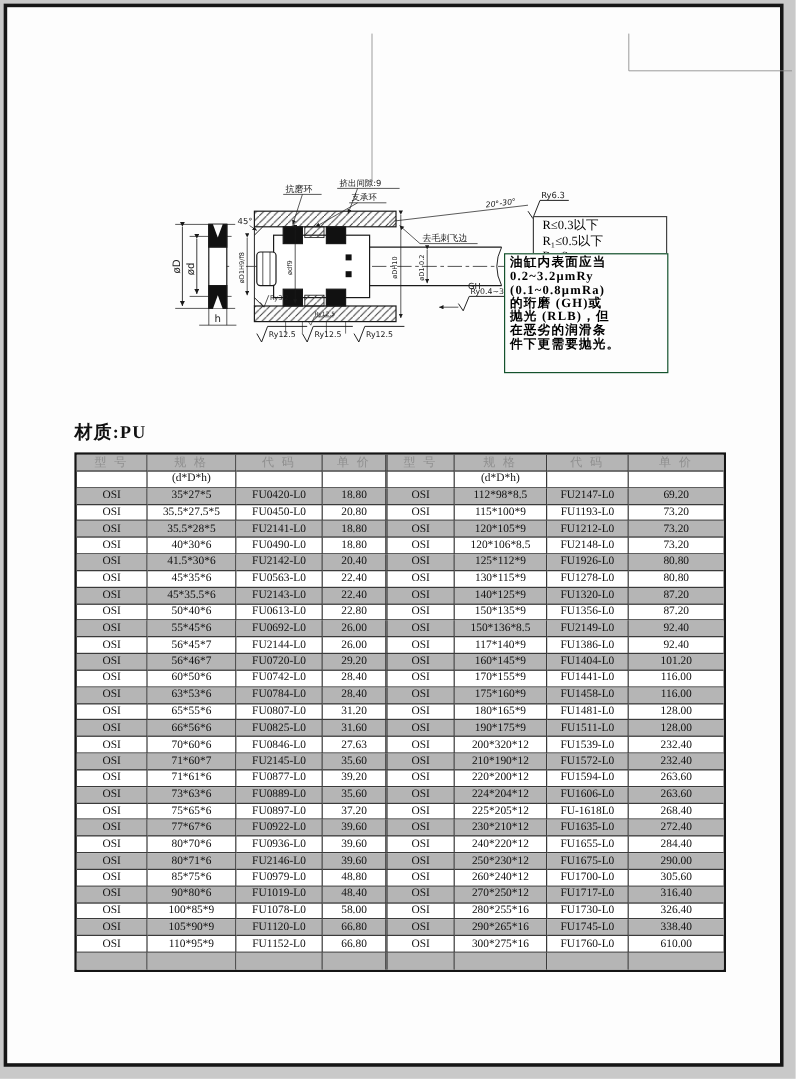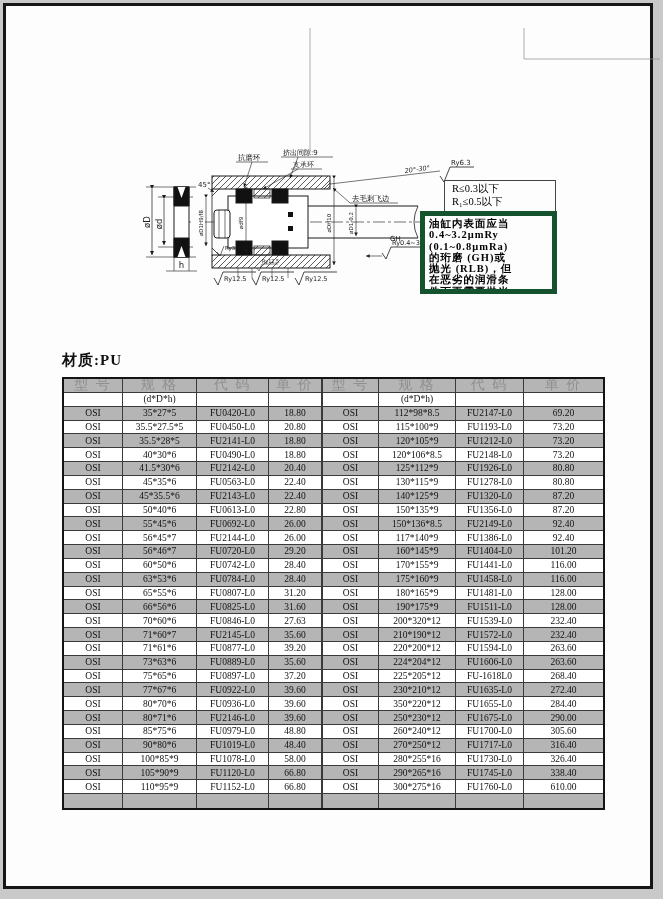--- a/index.html
+++ b/index.html
@@ -15,22 +15,22 @@
   
   svg.drawing { position:absolute; left:0; top:0; }
   svg text { font-family:"DejaVu Sans", sans-serif; fill:#1a1a1a; }
   .tol-box {
     position:absolute; left:444px; top:167px; width:112px; height:32px;
     border:1px solid #444; background:#fdfdfd; box-sizing:border-box;
     font:10.5px "Liberation Serif", serif; line-height:13px; padding:1px 0 0 7px;margin-top:13px;
   }
   .tol-box span { display:block; }
   .note-box {
-    position:absolute; left:420px; top:211px; width:137px; height:83px;
-    border:5px solid #14532d; background:#fdfdfd; box-sizing:border-box;
+    position:absolute; left:420px; top:211px; width:137px; height:100px;
+    border:1px solid #14532d; background:#fdfdfd; box-sizing:border-box;
     font:bold 10.5px "Liberation Serif", serif; line-height:11.3px;
     letter-spacing:1px; padding:2px 0 16px 4px; overflow:hidden;
   }
   .note-box span { display:block; white-space:nowrap; }
   
   .mat-title {
     position:absolute; left:62px; top:351px;
     font:bold 15px "Liberation Serif", serif; letter-spacing:1px; color:#111;text-align:center;
   }
   
@@ -45,21 +45,21 @@
   .c {
     box-sizing:border-box;
     border-right:1px solid #3a3a3a; border-bottom:1px solid #3a3a3a;
     display:flex; align-items:center; justify-content:center;
     font-size:9.5px; color:#111; overflow:hidden; white-space:nowrap;
   }
   .row .c:last-child { border-right:none; }
   .row .c:nth-child(5) { border-left:1px solid #3a3a3a; }
   .tbl .row:last-child .c { border-bottom:none; }
   .gray { background:#b5b5b5; }
-  .hdr { color:#8f8f8f; letter-spacing:2px; font-size:14px; }
+  .hdr { color:#8f8f8f; letter-spacing:2px; font-size:10px; }
 </style>
 </head>
 <body>
 
 <div class="page"></div>
 
 <svg class="drawing" width="663" height="340" viewBox="0 0 663 340">
   <defs>
     <pattern id="hatch" width="6" height="6" patternUnits="userSpaceOnUse">
       <path d="M0,6 L6,0" stroke="#333" stroke-width="0.8"></path>
@@ -186,21 +186,21 @@
 </svg>
 
 <div class="tol-box">
   <span>R≤0.3以下</span>
   <span>R₁≤0.5以下</span>
   <span>R₂≤2</span>
 </div>
 
 <div class="note-box">
   <span>油缸内表面应当</span>
-  <span>0.4~3.2μmRy</span>
+  <span>0.2~3.2μmRy</span>
   <span>(0.1~0.8μmRa)</span>
   <span>的珩磨 (GH)或</span>
   <span>抛光 (RLB)，但</span>
   <span>在恶劣的润滑条</span>
   <span>件下更需要抛光。</span>
 </div>
 
 <div class="mat-title">材质:PU</div>
 
 <div class="tbl">
@@ -220,21 +220,21 @@
     <div class="row"><div class="c ">OSI</div><div class="c ">60*50*6</div><div class="c ">FU0742-L0</div><div class="c ">28.40</div><div class="c ">OSI</div><div class="c ">170*155*9</div><div class="c ">FU1441-L0</div><div class="c ">116.00</div></div>
     <div class="row"><div class="c gray">OSI</div><div class="c gray">63*53*6</div><div class="c gray">FU0784-L0</div><div class="c gray">28.40</div><div class="c gray">OSI</div><div class="c gray">175*160*9</div><div class="c gray">FU1458-L0</div><div class="c gray">116.00</div></div>
     <div class="row"><div class="c ">OSI</div><div class="c ">65*55*6</div><div class="c ">FU0807-L0</div><div class="c ">31.20</div><div class="c ">OSI</div><div class="c ">180*165*9</div><div class="c ">FU1481-L0</div><div class="c ">128.00</div></div>
     <div class="row"><div class="c gray">OSI</div><div class="c gray">66*56*6</div><div class="c gray">FU0825-L0</div><div class="c gray">31.60</div><div class="c gray">OSI</div><div class="c gray">190*175*9</div><div class="c gray">FU1511-L0</div><div class="c gray">128.00</div></div>
     <div class="row"><div class="c ">OSI</div><div class="c ">70*60*6</div><div class="c ">FU0846-L0</div><div class="c ">27.63</div><div class="c ">OSI</div><div class="c ">200*320*12</div><div class="c ">FU1539-L0</div><div class="c ">232.40</div></div>
     <div class="row"><div class="c gray">OSI</div><div class="c gray">71*60*7</div><div class="c gray">FU2145-L0</div><div class="c gray">35.60</div><div class="c gray">OSI</div><div class="c gray">210*190*12</div><div class="c gray">FU1572-L0</div><div class="c gray">232.40</div></div>
     <div class="row"><div class="c ">OSI</div><div class="c ">71*61*6</div><div class="c ">FU0877-L0</div><div class="c ">39.20</div><div class="c ">OSI</div><div class="c ">220*200*12</div><div class="c ">FU1594-L0</div><div class="c ">263.60</div></div>
     <div class="row"><div class="c gray">OSI</div><div class="c gray">73*63*6</div><div class="c gray">FU0889-L0</div><div class="c gray">35.60</div><div class="c gray">OSI</div><div class="c gray">224*204*12</div><div class="c gray">FU1606-L0</div><div class="c gray">263.60</div></div>
     <div class="row"><div class="c ">OSI</div><div class="c ">75*65*6</div><div class="c ">FU0897-L0</div><div class="c ">37.20</div><div class="c ">OSI</div><div class="c ">225*205*12</div><div class="c ">FU-1618L0</div><div class="c ">268.40</div></div>
     <div class="row"><div class="c gray">OSI</div><div class="c gray">77*67*6</div><div class="c gray">FU0922-L0</div><div class="c gray">39.60</div><div class="c gray">OSI</div><div class="c gray">230*210*12</div><div class="c gray">FU1635-L0</div><div class="c gray">272.40</div></div>
-    <div class="row"><div class="c ">OSI</div><div class="c ">80*70*6</div><div class="c ">FU0936-L0</div><div class="c ">39.60</div><div class="c ">OSI</div><div class="c ">350*220*12</div><div class="c ">FU1655-L0</div><div class="c ">284.40</div></div>
+    <div class="row"><div class="c ">OSI</div><div class="c ">80*70*6</div><div class="c ">FU0936-L0</div><div class="c ">39.60</div><div class="c ">OSI</div><div class="c ">240*220*12</div><div class="c ">FU1655-L0</div><div class="c ">284.40</div></div>
     <div class="row"><div class="c gray">OSI</div><div class="c gray">80*71*6</div><div class="c gray">FU2146-L0</div><div class="c gray">39.60</div><div class="c gray">OSI</div><div class="c gray">250*230*12</div><div class="c gray">FU1675-L0</div><div class="c gray">290.00</div></div>
     <div class="row"><div class="c ">OSI</div><div class="c ">85*75*6</div><div class="c ">FU0979-L0</div><div class="c ">48.80</div><div class="c ">OSI</div><div class="c ">260*240*12</div><div class="c ">FU1700-L0</div><div class="c ">305.60</div></div>
     <div class="row"><div class="c gray">OSI</div><div class="c gray">90*80*6</div><div class="c gray">FU1019-L0</div><div class="c gray">48.40</div><div class="c gray">OSI</div><div class="c gray">270*250*12</div><div class="c gray">FU1717-L0</div><div class="c gray">316.40</div></div>
     <div class="row"><div class="c ">OSI</div><div class="c ">100*85*9</div><div class="c ">FU1078-L0</div><div class="c ">58.00</div><div class="c ">OSI</div><div class="c ">280*255*16</div><div class="c ">FU1730-L0</div><div class="c ">326.40</div></div>
     <div class="row"><div class="c gray">OSI</div><div class="c gray">105*90*9</div><div class="c gray">FU1120-L0</div><div class="c gray">66.80</div><div class="c gray">OSI</div><div class="c gray">290*265*16</div><div class="c gray">FU1745-L0</div><div class="c gray">338.40</div></div>
     <div class="row"><div class="c ">OSI</div><div class="c ">110*95*9</div><div class="c ">FU1152-L0</div><div class="c ">66.80</div><div class="c ">OSI</div><div class="c ">300*275*16</div><div class="c ">FU1760-L0</div><div class="c ">610.00</div></div>
     <div class="row"><div class="c gray"></div><div class="c gray"></div><div class="c gray"></div><div class="c gray"></div><div class="c gray"></div><div class="c gray"></div><div class="c gray"></div><div class="c gray"></div></div>
   </div>
 
 </body></html>

